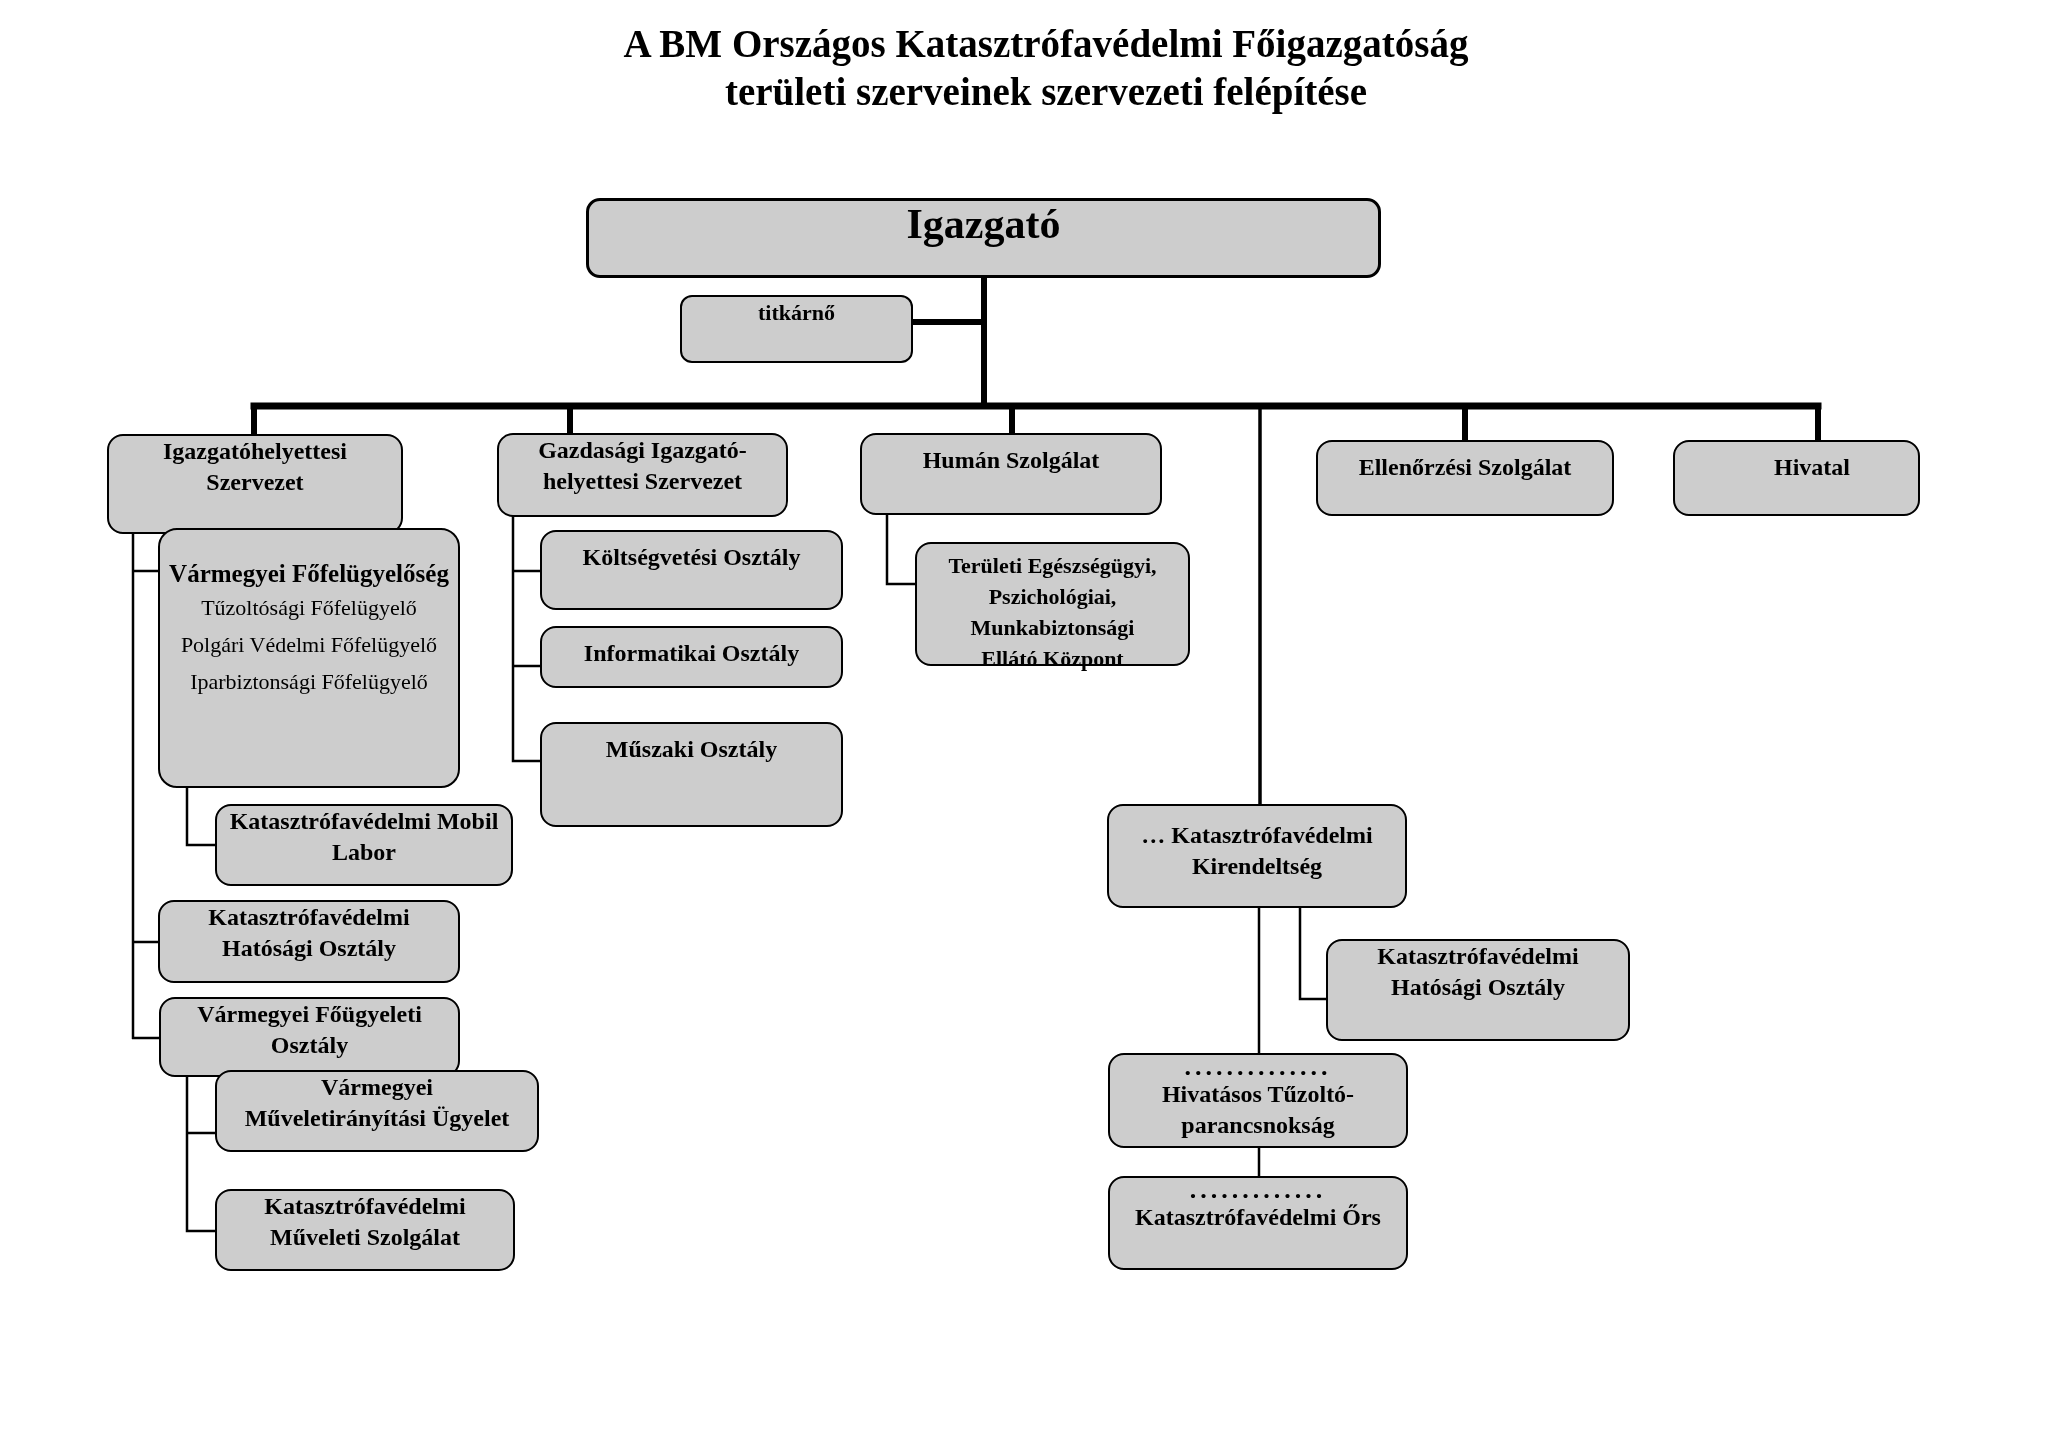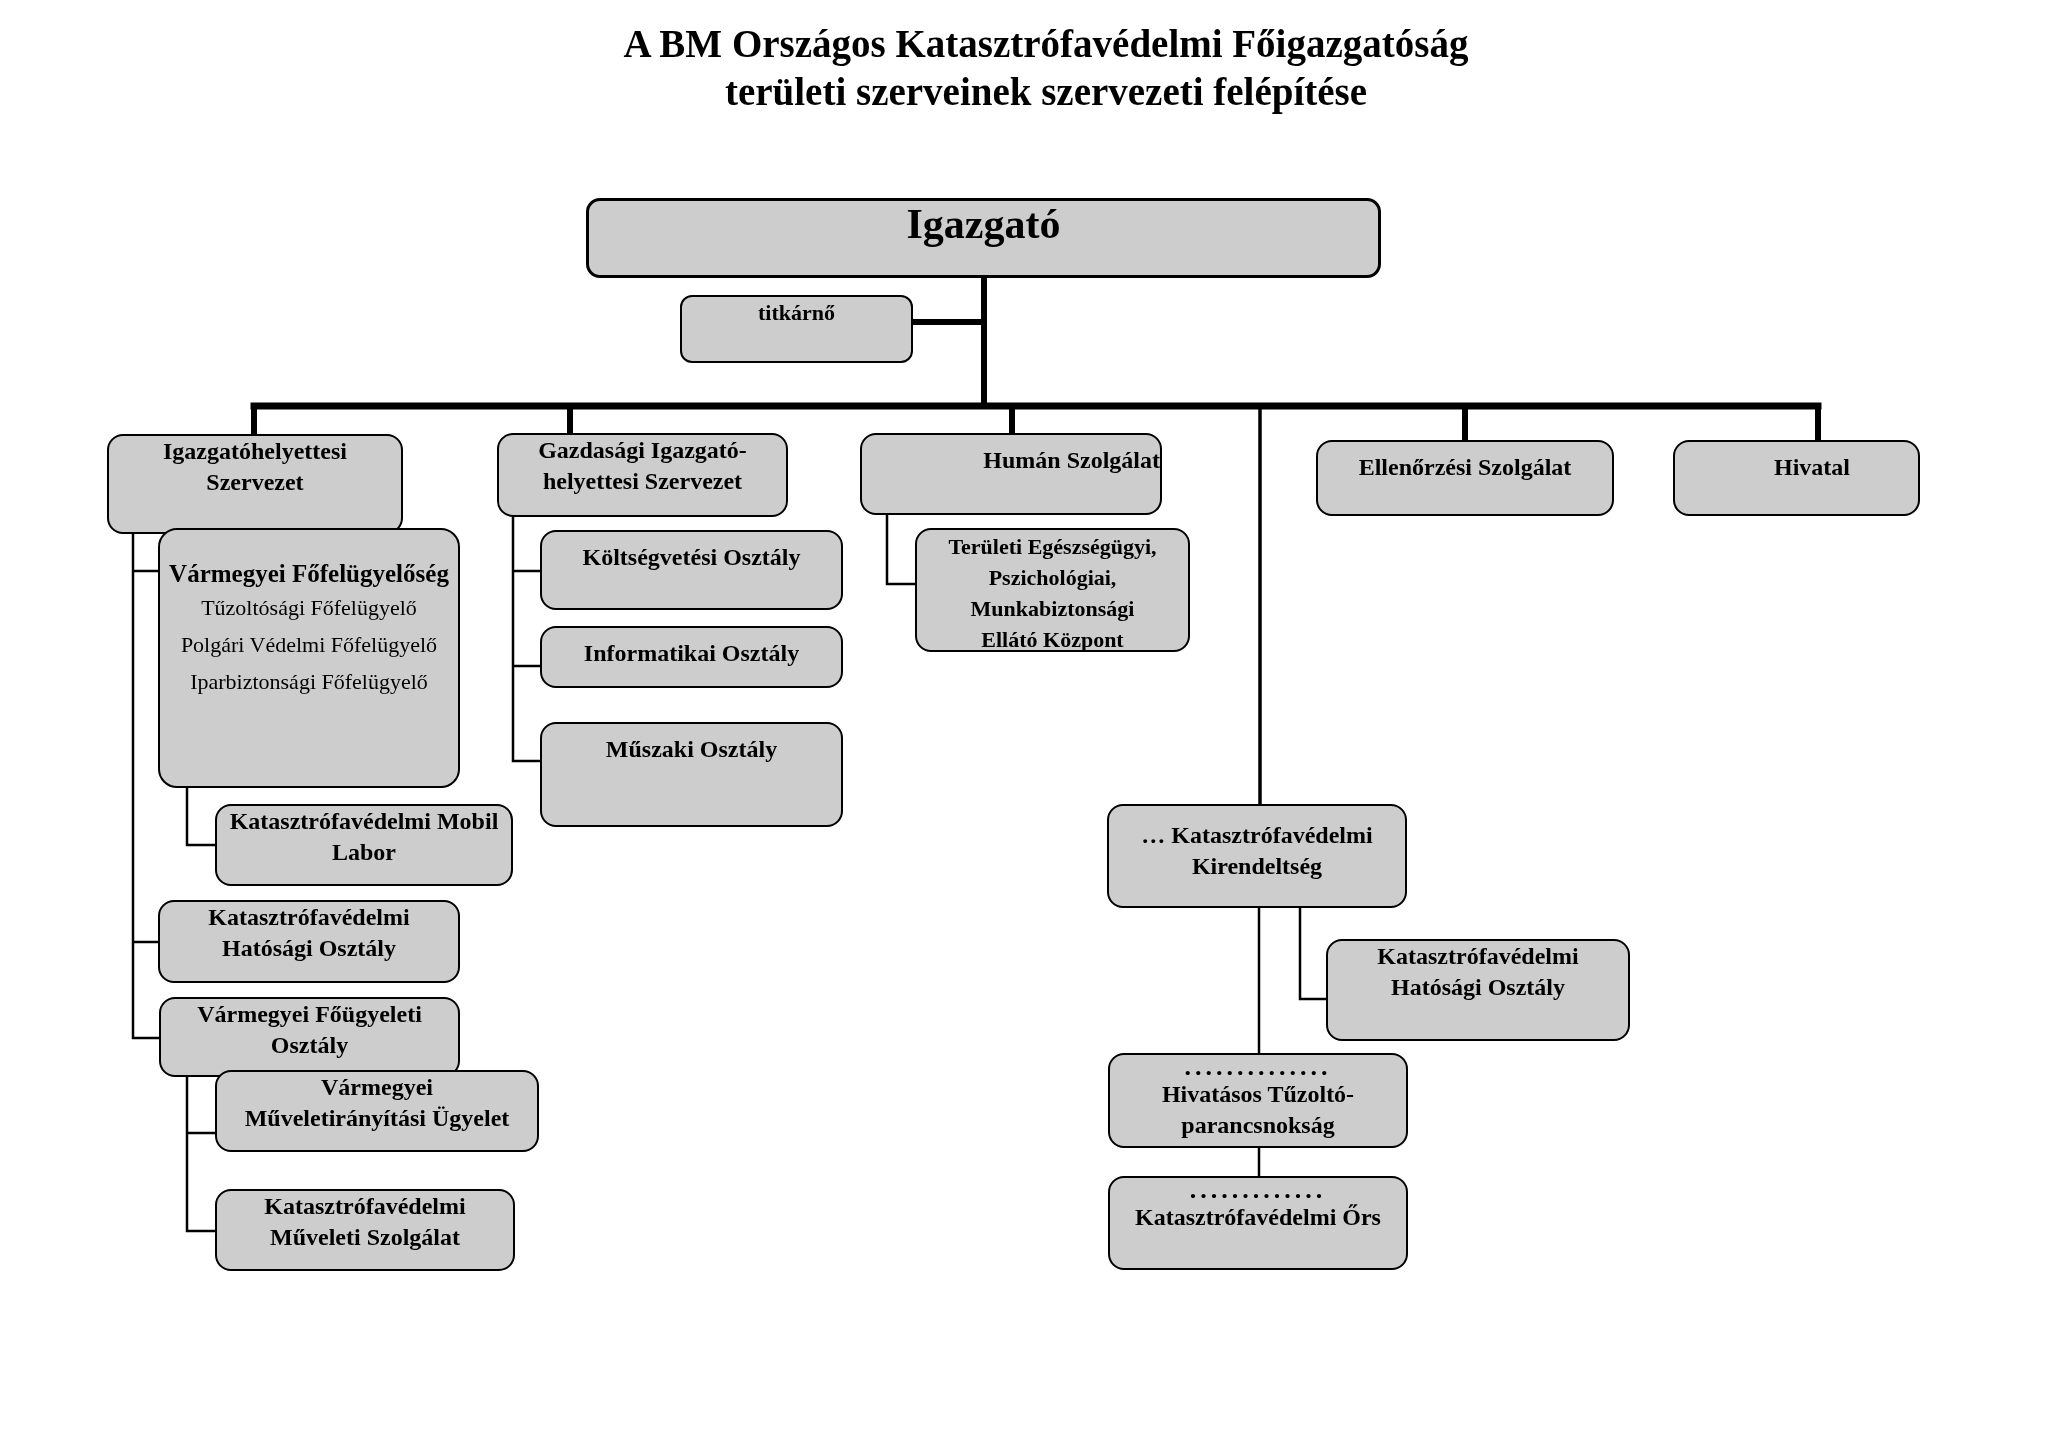--- a/index.html
+++ b/index.html
@@ -74,21 +74,22 @@
     font-size: 22px;
     line-height: 37px;
   }
   .node.fofel .sub:first-of-type {
     margin-top: 40px;
   }
   .node.teruleti {
     font-size: 22px;
     line-height: 31px;
     padding-top: 6px;
-    justify-content: center;
+    justify-content: space-between;
+    margin-top: 14px;
   }
   .node.kirendeltseg {
     justify-content: flex-start;
     padding-top: 14px;
   }
   .dots {
     letter-spacing: 4px;
     line-height: 24px;
     font-size: 26px;
     font-weight: bold;
@@ -145,21 +146,21 @@
   <div class="node" style="left:107px; top:434px; width:296px; height:100px;">
     <span>Igazgatóhelyettesi</span>
     <span>Szervezet</span>
   </div>
 
   <div class="node" style="left:497px; top:433px; width:291px; height:84px;">
     <span>Gazdasági Igazgató-</span>
     <span>helyettesi Szervezet</span>
   </div>
 
-  <div class="node top" style="left:860px; top:433px; width:302px; height:82px;align-items:flex-end;">
+  <div class="node top" style="left:860px; top:433px; width:302px; height:82px;">
     <span>Humán Szolgálat</span>
   </div>
 
   <div class="node top" style="left:1316px; top:440px; width:298px; height:76px;">
     <span>Ellenőrzési Szolgálat</span>
   </div>
 
   <div class="node top" style="left:1673px; top:440px; width:247px; height:76px;padding-left:31px;">
     <span>Hivatal</span>
   </div>

